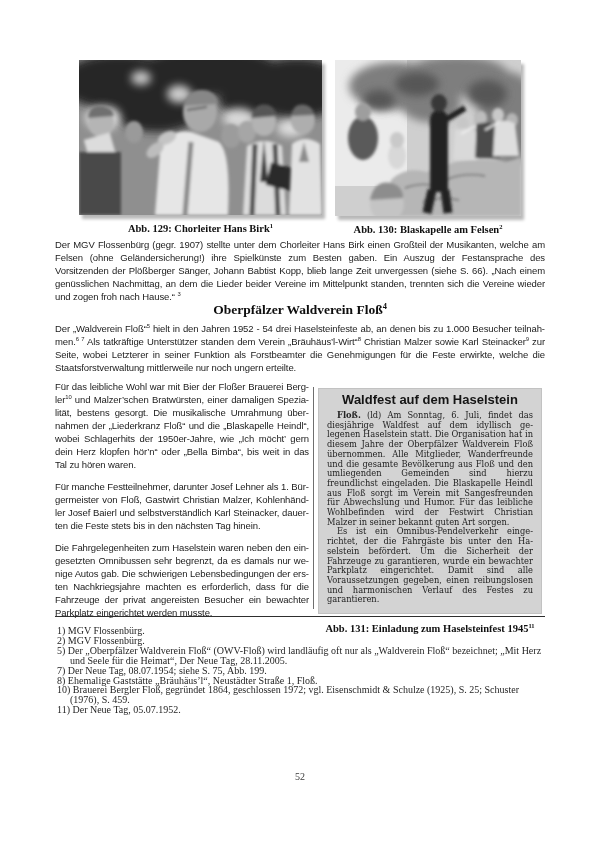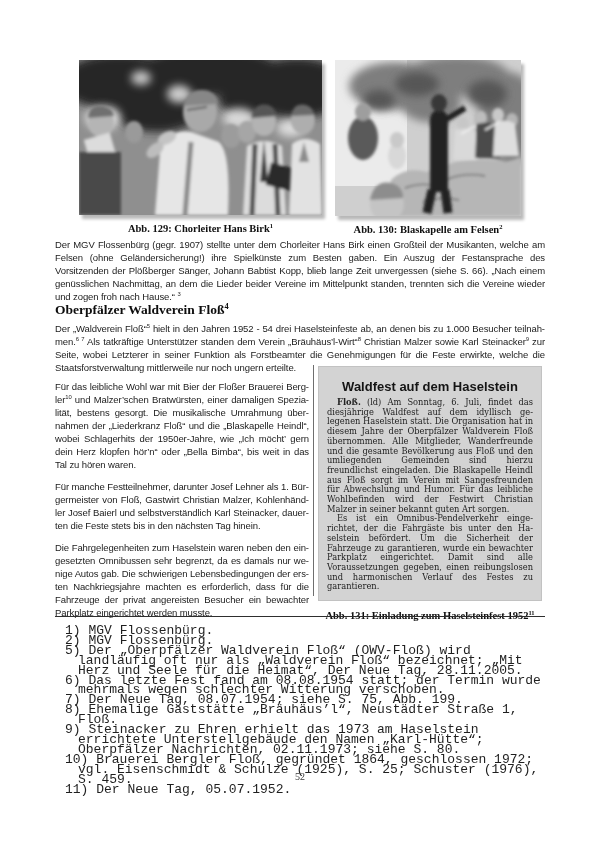--- a/index.html
+++ b/index.html
@@ -19,42 +19,42 @@
   .photo-1 { width: 243px; height: 155px; }
   .photo-2 { width: 186px; height: 156px; }
   .fig-caption { font-family: "Liberation Serif", serif; font-weight: bold;
     font-size: 10.5px; margin-top: 8px; color: #101010; }
 
   
   .body { font-size: 9.5px; line-height: 13px; text-align: justify;
     letter-spacing: -0.1px; hyphens: auto; color:#1b1b1b; }
   .p1 { position: absolute; top: 238px; left: 55px; width: 490px; }
   .section-heading { position: absolute; top: 302px; left: 55px; width: 490px;
-    font-family: "Liberation Serif", serif; font-size: 13.5px;
+    text-align: center; font-family: "Liberation Serif", serif; font-size: 13.5px;
     font-weight: bold; color: #0e0e0e; }
   .p2 { position: absolute; top: 322px; left: 55px; width: 490px; }
 
   .col-left { position: absolute; top: 380px; left: 55px; width: 254px; }
   .col-left p + p { margin-top: 9px; }
 
   .col-right { position: absolute; top: 366px; left: 318px; width: 224px; }
-  .clipping { position: relative; background: #d3d3d3; padding: 11px 8px 8px;
-    border: 1px solid #c2c2c2; }
+  .clipping { position: relative; background: #d3d3d3; padding: 2px 8px 8px;
+    border: 1px solid #c2c2c2; margin-top: 22px; }
   .clipping::before { content: ""; position: absolute; left: -6px; top: -2px;
     bottom: 4px; width: 1px; background: #6e6e6e; }
   .clip-headline { font-family: "Liberation Sans", sans-serif; font-weight: bold;
     font-size: 13px; text-align: center; margin: 1px 0 4px; color: #141414; }
   .clip-p { font-family: "DejaVu Serif", serif; font-size: 8.3px; line-height: 9.7px;
     text-align: justify; text-indent: 10px; color: #232323; hyphens: auto; }
   .clip-caption { text-align: center; margin-top: 9px; }
 
   .rule { position: absolute; top: 616px; left: 55px; width: 490px; height: 0;
     border-top: 1.2px solid #2e2e2e; }
-  .footnotes { position: absolute; top: 626px; left: 65px; width: 486px;
-    font-family: Liberation Mono, monospace; font-size: 13px; line-height: 9.9px;
+  .footnotes { position: absolute; top: 626px; left: 57px; width: 486px;
+    font-family: Liberation Serif, serif; font-size: 10px; line-height: 9.9px;
     color: #1f1f1f; }
   .fn { padding-left: 13px; text-indent: -13px; }
   .page-number { position: absolute; top: 771px; left: 0; width: 600px;
     text-align: center; font-family: "Liberation Serif", serif; font-size: 10px;
     color: #3a3a3a; }
 </style>
 </head>
 <body>
 
 <div class="page">
@@ -199,32 +199,30 @@
     <p class="body">Für manche Festteilnehmer, darunter Josef Lehner als 1. Bür­germeister von Floß, Gastwirt Christian Malzer, Kohlenhänd­ler Josef Baierl und selbstverständlich Karl Steinacker, dauer­ten die Feste stets bis in den nächsten Tag hinein.</p>
     <p class="body">Die Fahrgelegenheiten zum Haselstein waren neben den ein­gesetzten Omnibussen sehr begrenzt, da es damals nur we­nige Autos gab. Die schwierigen Lebensbedingungen der ers­ten Nachkriegsjahre machten es erforderlich, dass für die Fahrzeuge der privat angereisten Besucher ein bewachter Parkplatz eingerichtet werden musste.</p>
   </div>
 
   <div class="col-right">
     <div class="clipping">
       <div class="clip-headline">Waldfest auf dem Haselstein</div>
       <p class="clip-p"><b>Floß.</b> (ld) Am Sonntag, 6. Juli, findet das diesjährige Waldfest auf dem idyllisch ge­legenen Haselstein statt. Die Organisation hat in diesem Jahre der Oberpfälzer Waldverein Floß übernommen. Alle Mitglieder, Wander­freunde und die gesamte Bevölkerung aus Floß und den umliegenden Gemeinden sind hierzu freundlichst eingeladen. Die Blas­kapelle Heindl aus Floß sorgt im Verein mit Sangesfreunden für Abwechslung und Hu­mor. Für das leibliche Wohlbefinden wird der Festwirt Christian Malzer in seiner bekannt guten Art sorgen.</p>
       <p class="clip-p">Es ist ein Omnibus-Pendelverkehr einge­richtet, der die Fahrgäste bis unter den Ha­selstein befördert. Um die Sicherheit der Fahrzeuge zu garantieren, wurde ein bewach­ter Parkplatz eingerichtet. Damit sind alle Voraussetzungen gegeben, einen reibungs­losen und harmonischen Verlauf des Festes zu garantieren.</p>
     </div>
-    <div class="fig-caption clip-caption"><span>Abb. 131: Einladung zum Haselsteinfest 1952</span><sup>11</sup></div>
+    <div class="fig-caption clip-caption"><span>Abb. 131: Einladung zum Haselsteinfest 1945</span><sup>11</sup></div>
   </div>
 
   <div class="rule"></div>
 
   <div class="footnotes">
     <div class="fn"><span>1)</span> <span>MGV Flossenbürg.</span></div>
     <div class="fn"><span>2)</span> <span>MGV Flossenbürg.</span></div>
     <div class="fn"><span>5)</span> <span>Der „Oberpfälzer Waldverein Floß“ (OWV-Floß) wird landläufig oft nur als „Waldverein Floß“ bezeichnet; „Mit Herz und Seele für die Heimat“, Der Neue Tag, 28.11.2005.</span></div>
-    <div class="fn"><span>6)</span> <span>Das letzte Fest fand am 08.08.1954 statt; der Termin wurde mehrmals wegen schlechter Witterung verschoben.</span></div>
     <div class="fn"><span>7)</span> <span>Der Neue Tag, 08.07.1954; siehe S. 75, Abb. 199.</span></div>
     <div class="fn"><span>8)</span> <span>Ehemalige Gaststätte „Bräuhäus’l“, Neustädter Straße 1, Floß.</span></div>
-    <div class="fn"><span>9)</span> <span>Steinacker zu Ehren erhielt das 1973 am Haselstein errichtete Unterstellgebäude den Namen „Karl-Hütte“; Oberpfälzer Nachrichten, 02.11.1973; siehe S. 80.</span></div>
     <div class="fn"><span>10)</span> <span>Brauerei Bergler Floß, gegründet 1864, geschlossen 1972; vgl. Eisenschmidt &amp; Schulze (1925), S. 25; Schuster (1976), S. 459.</span></div>
     <div class="fn"><span>11)</span> <span>Der Neue Tag, 05.07.1952.</span></div>
   </div>
 
   <div class="page-number">52</div>
 
 </div>
 
 </body></html>

